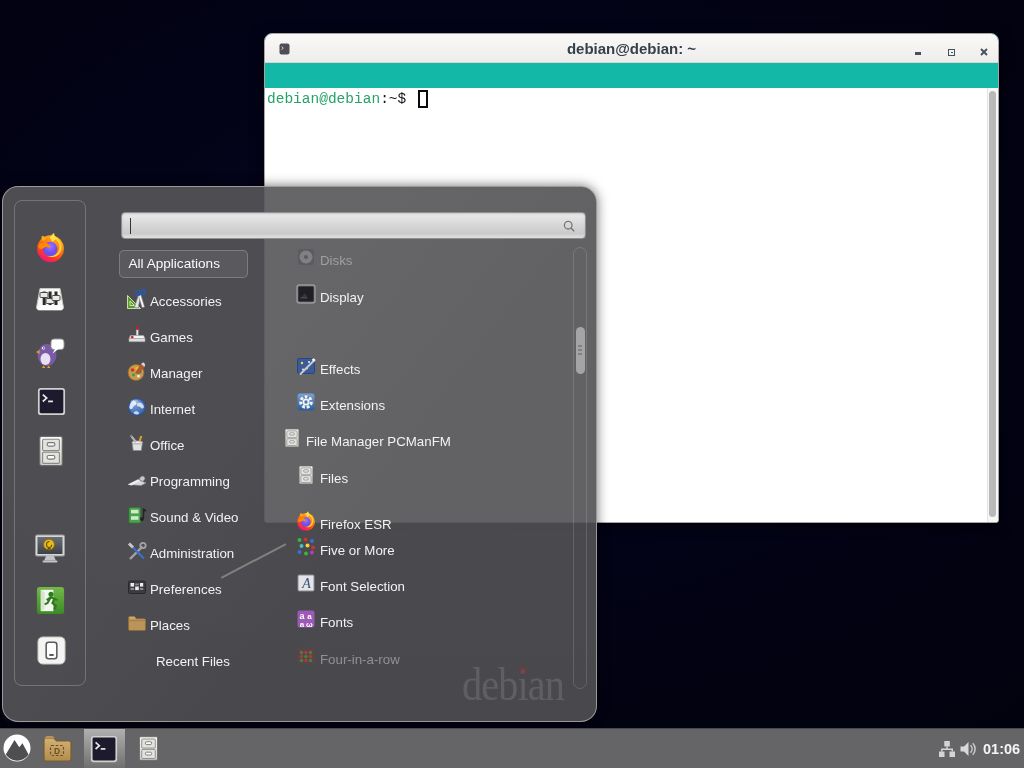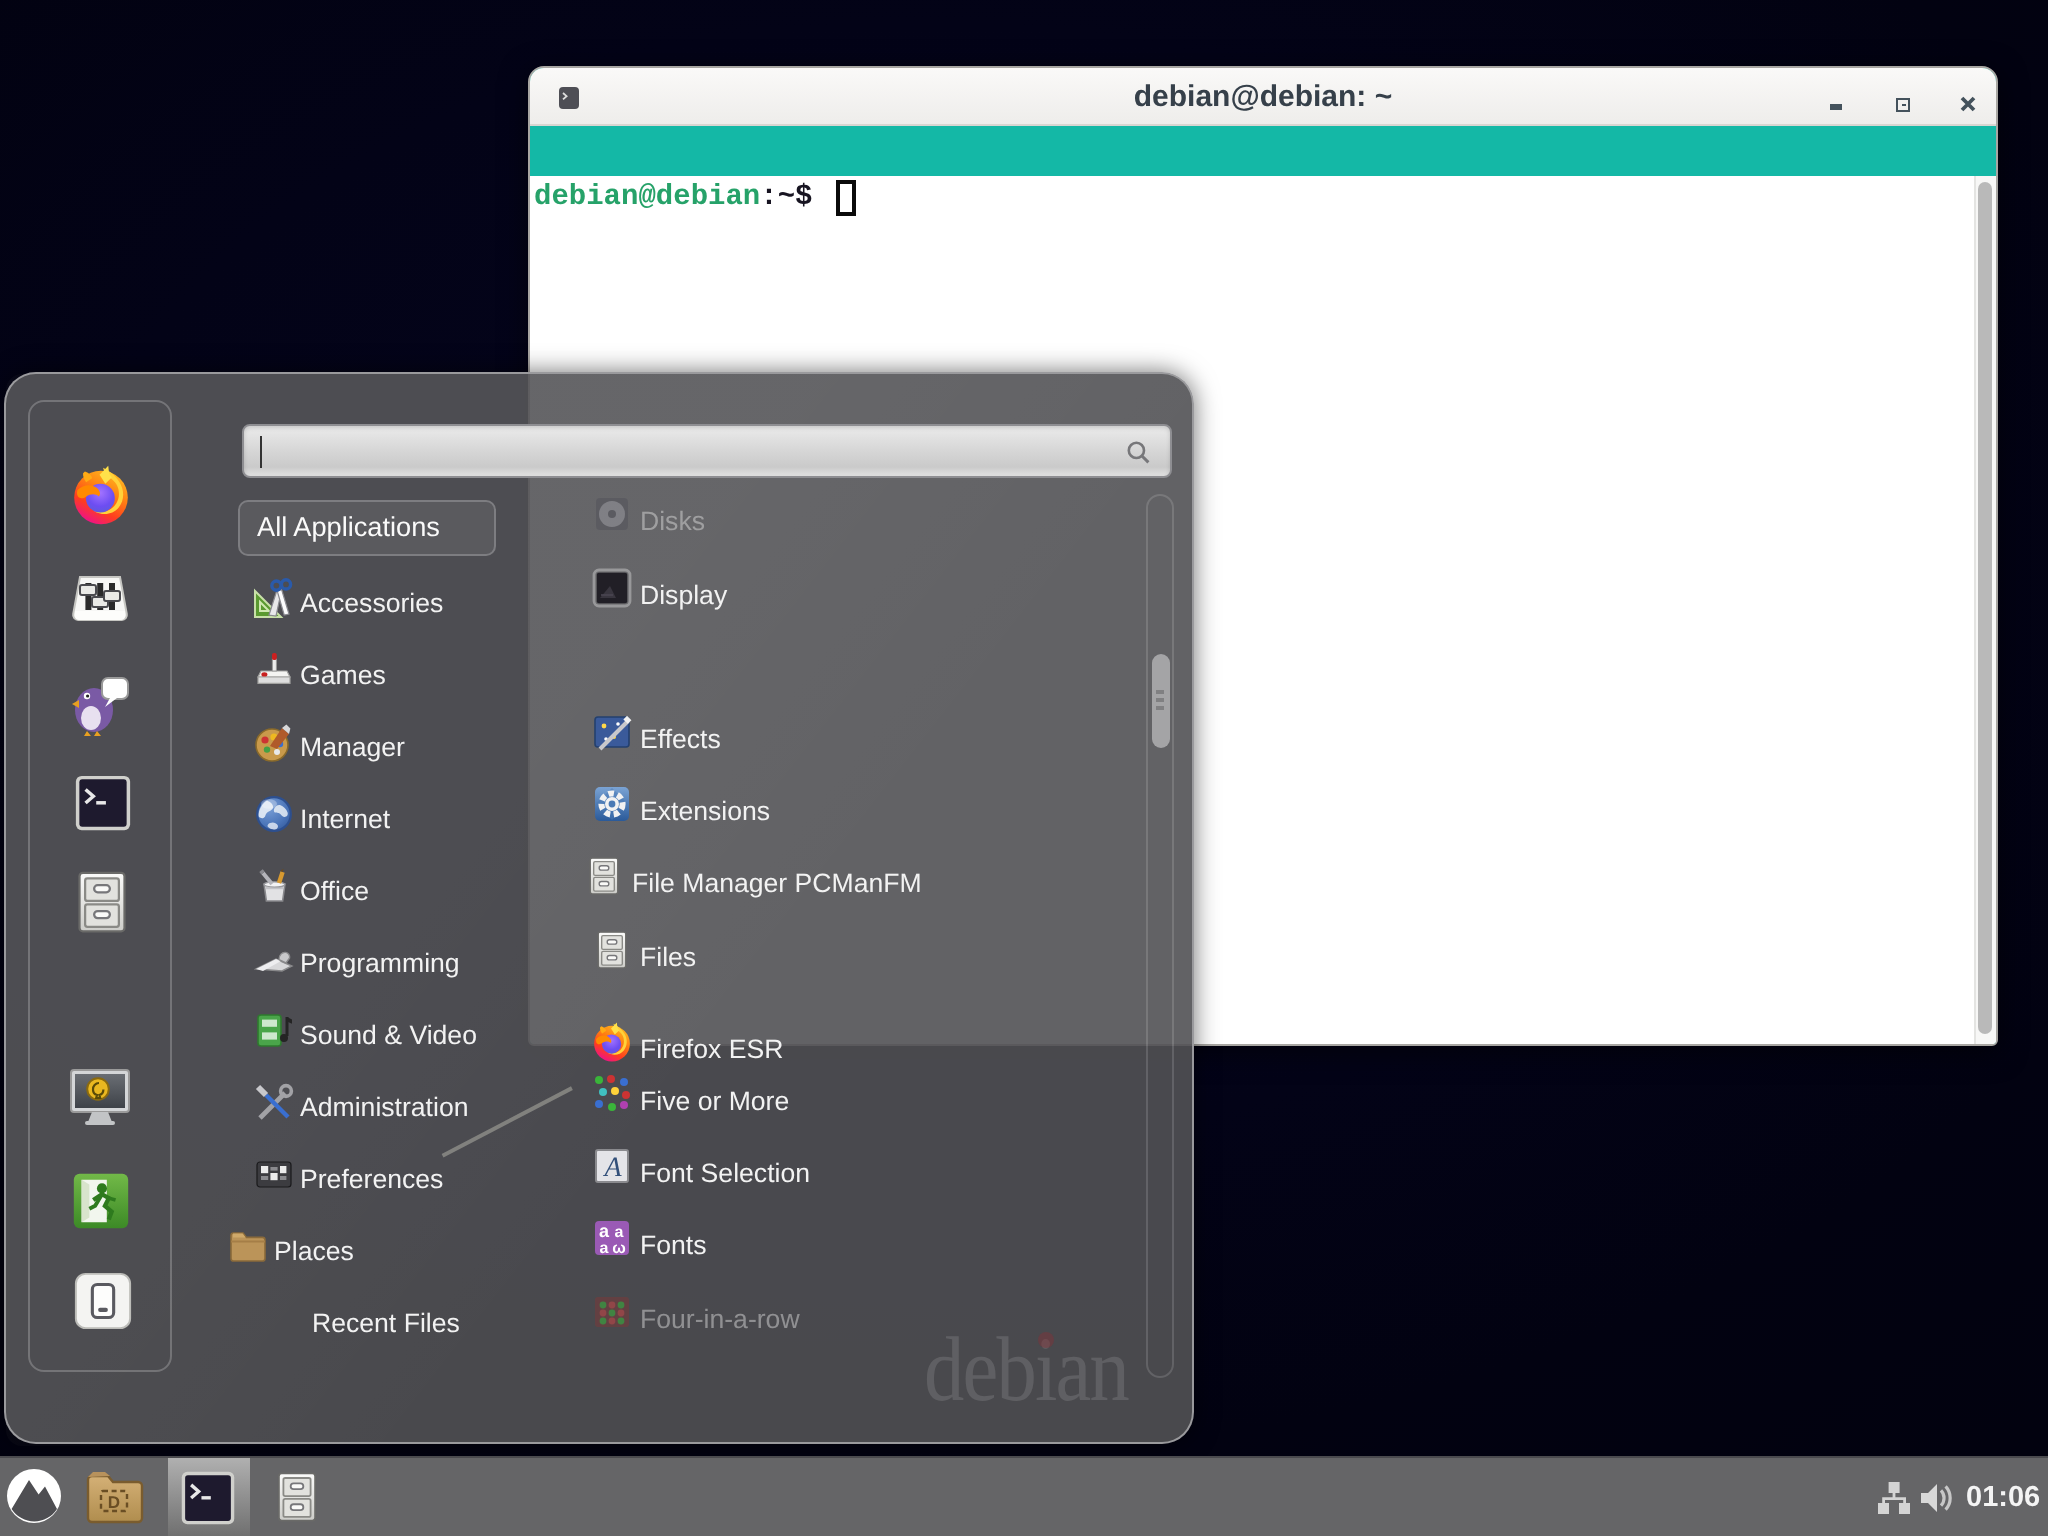--- a/index.html
+++ b/index.html
@@ -9,21 +9,21 @@
 #term{position:absolute;left:264px;top:33px;width:735px;height:490px;
  border-radius:8px 8px 3px 3px;overflow:hidden;border:1px solid #a8a6a2;
  box-shadow:0 3px 14px rgba(0,0,0,.55);background:#14b8a6}
 #titlebar{position:absolute;left:0;top:0;width:100%;height:29px;
  background:linear-gradient(#faf9f8,#eeedeb);border-bottom:1px solid #d8d6d2}
 #title{width:100%;text-align:center;font-weight:bold;font-size:15px;color:#36404a;line-height:29px}
 #menubar{position:absolute;left:0;top:29px;width:100%;height:25px;background:#f5f4f2;border-bottom:1px solid #dededa}
 .mi{position:absolute;top:0;height:25px;line-height:24px;font-size:13.5px;color:#2e2e2e}
 #tbody{position:absolute;left:0;top:54px;width:100%;height:434px;background:#fff}
 #prompt{position:absolute;left:2px;top:2px;font-family:"Liberation Mono",monospace;
- font-size:14.5px;font-weight:bold;line-height:18px;white-space:pre}
+ font-size:14.5px;font-weight:normal;line-height:18px;white-space:pre}
 #cursor{position:absolute;left:153px;top:2px;width:10px;height:18px;border:2px solid #0a0a0a}
 #tscroll{position:absolute;right:0;top:0;width:11px;height:434px;background:#f7f7f6;border-left:1px solid #e4e4e2}
 #tthumb{position:absolute;right:2px;top:3px;width:7px;height:426px;background:#b9b9b9;border-radius:4px}
 
 #menu{position:absolute;left:2px;top:186px;width:595px;height:536px;
  background:rgba(81,81,84,0.9);border:1px solid rgba(158,158,160,0.95);
  border-radius:16px;box-shadow:0 0 12px rgba(0,0,0,.55)}
 #sidebar{position:absolute;left:11px;top:13px;width:72px;height:486px;
  border:1px solid rgba(255,255,255,0.22);border-radius:8px}
 #search{position:absolute;left:118px;top:25px;width:465px;height:27px;border-radius:4px;
@@ -247,21 +247,21 @@
         <rect x="1.5" y="4" width="17" height="12.5" rx="1.5" fill="#3c3c40" stroke="#1a1a1c" stroke-width="0.6"></rect>
         <rect x="3.5" y="6" width="3.6" height="3.6" fill="#ececec"></rect>
         <rect x="8.2" y="9.5" width="3.6" height="3.6" fill="#ececec"></rect>
         <rect x="13" y="6" width="3.2" height="3.6" fill="#ececec"></rect>
         <rect x="3.5" y="11" width="3.6" height="2" fill="#8a8a8e"></rect>
         <rect x="13" y="11" width="3.2" height="2" fill="#8a8a8e"></rect>
         <rect x="8.2" y="6.5" width="3.6" height="1.8" fill="#8a8a8e"></rect>
       </svg>
       <span>Preferences</span>
     </div>
-  <div class="row cat" style="left:111px;top:420px">
+  <div class="row cat" style="left:124px;top:420px">
       <svg width="20" height="20" viewBox="0 0 20 20">
         <path d="M1.5 4.8a1.3 1.3 0 011.3-1.3h4.7l1.7 2.2h8a1.3 1.3 0 011.3 1.3v9.2a1.3 1.3 0 01-1.3 1.3H2.8a1.3 1.3 0 01-1.3-1.3z" fill="#bb9459" stroke="#8a6a3a" stroke-width="0.8"></path>
         <path d="M1.5 7.8h17" stroke="#a57e47" stroke-width="1"></path>
         <path d="M2.5 3.8h4.8l1.5 2h-6.3z" fill="#cfa96a"></path>
       </svg>
       <span>Places</span>
     </div>
   <div class="row cat" style="left:150px;top:456px">
       <span>Recent Files</span>
     </div>
@@ -298,21 +298,21 @@
   <div class="row app" style="left:292px;top:200px">
       <svg width="22" height="22" viewBox="0 0 22 22">
         <rect x="2.5" y="2.5" width="17" height="17" rx="2.5" fill="url(#gext)"></rect>
         <path d="M3 11L11 3l8 8-8 8z" fill="#4a7ab5" opacity="0.5"></path>
         <circle cx="11" cy="11" r="5.3" fill="none" stroke="#f2f2f2" stroke-width="3" stroke-dasharray="2.8 1.8"></circle>
         <circle cx="11" cy="11" r="3.5" fill="#f2f2f2"></circle>
         <circle cx="11" cy="11" r="1.7" fill="#4a7ab5"></circle>
       </svg>
       <span>Extensions</span>
     </div>
-  <div class="row app" style="left:288px;top:236px">
+  <div class="row app" style="left:278px;top:236px">
       <svg width="22" height="22">
         <use href="#cab"></use>
       </svg>
       <span>File Manager PCManFM</span>
     </div>
   <div class="row app" style="left:292px;top:273px">
       <svg width="22" height="22">
         <use href="#cab"></use>
       </svg>
       <span>Files</span>

